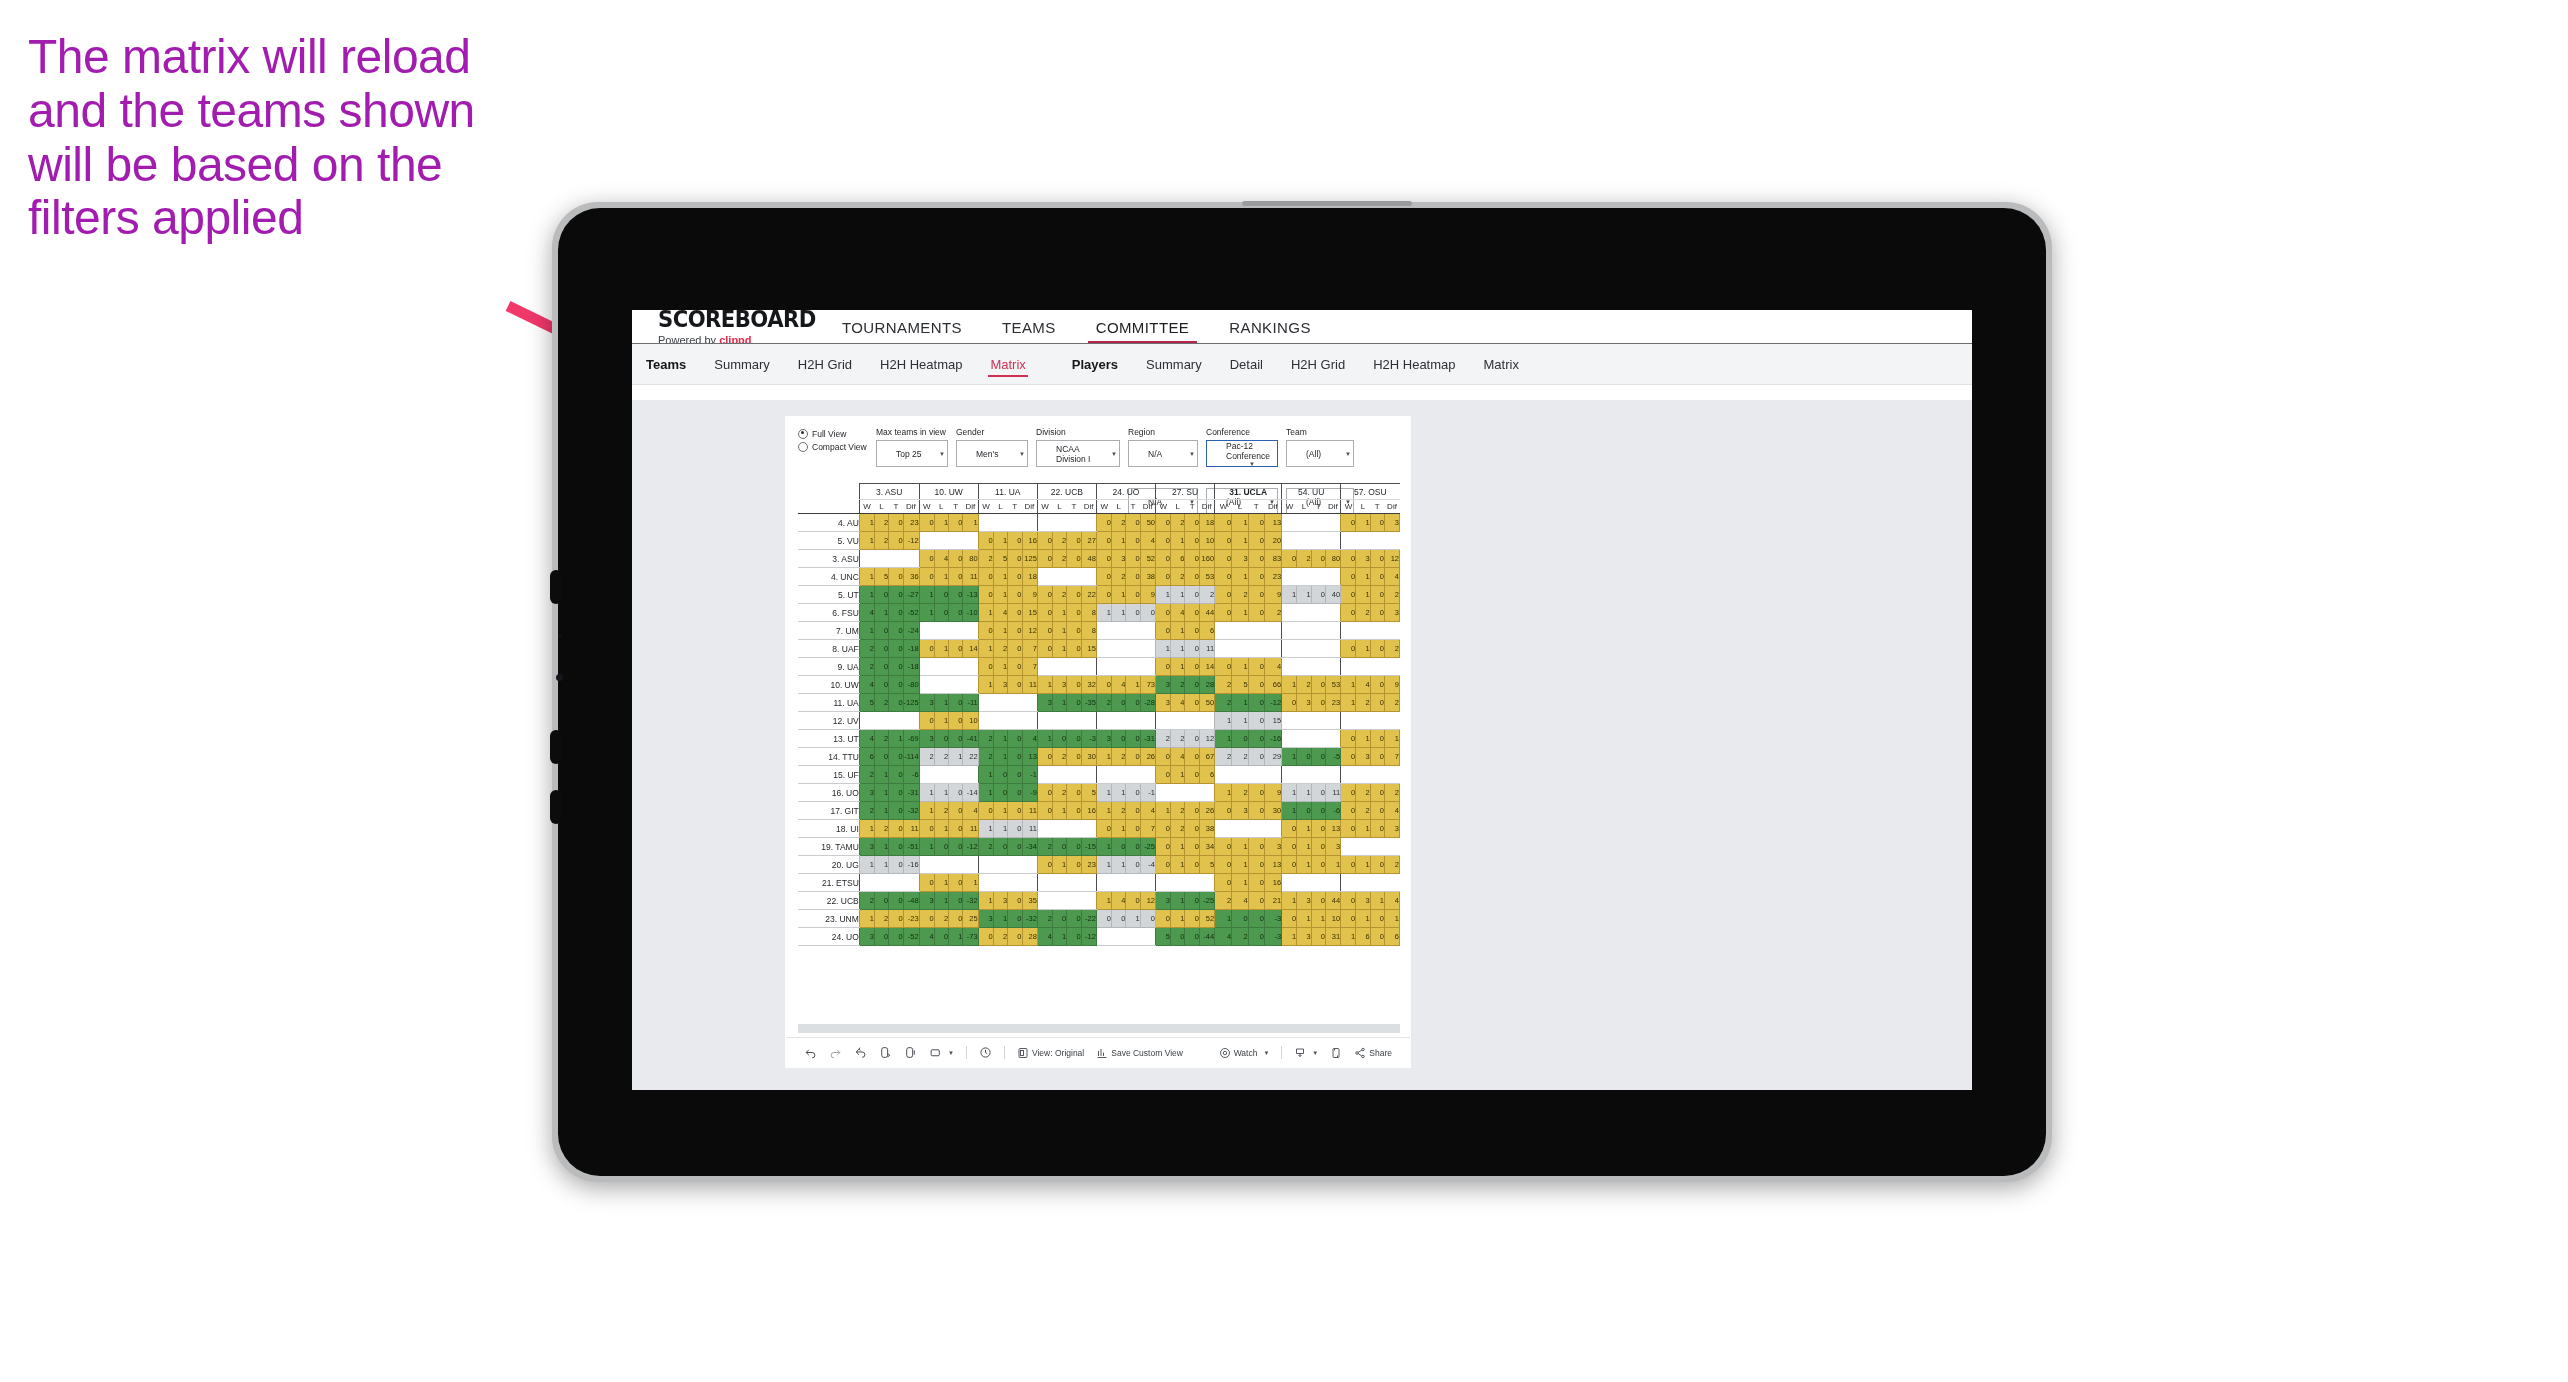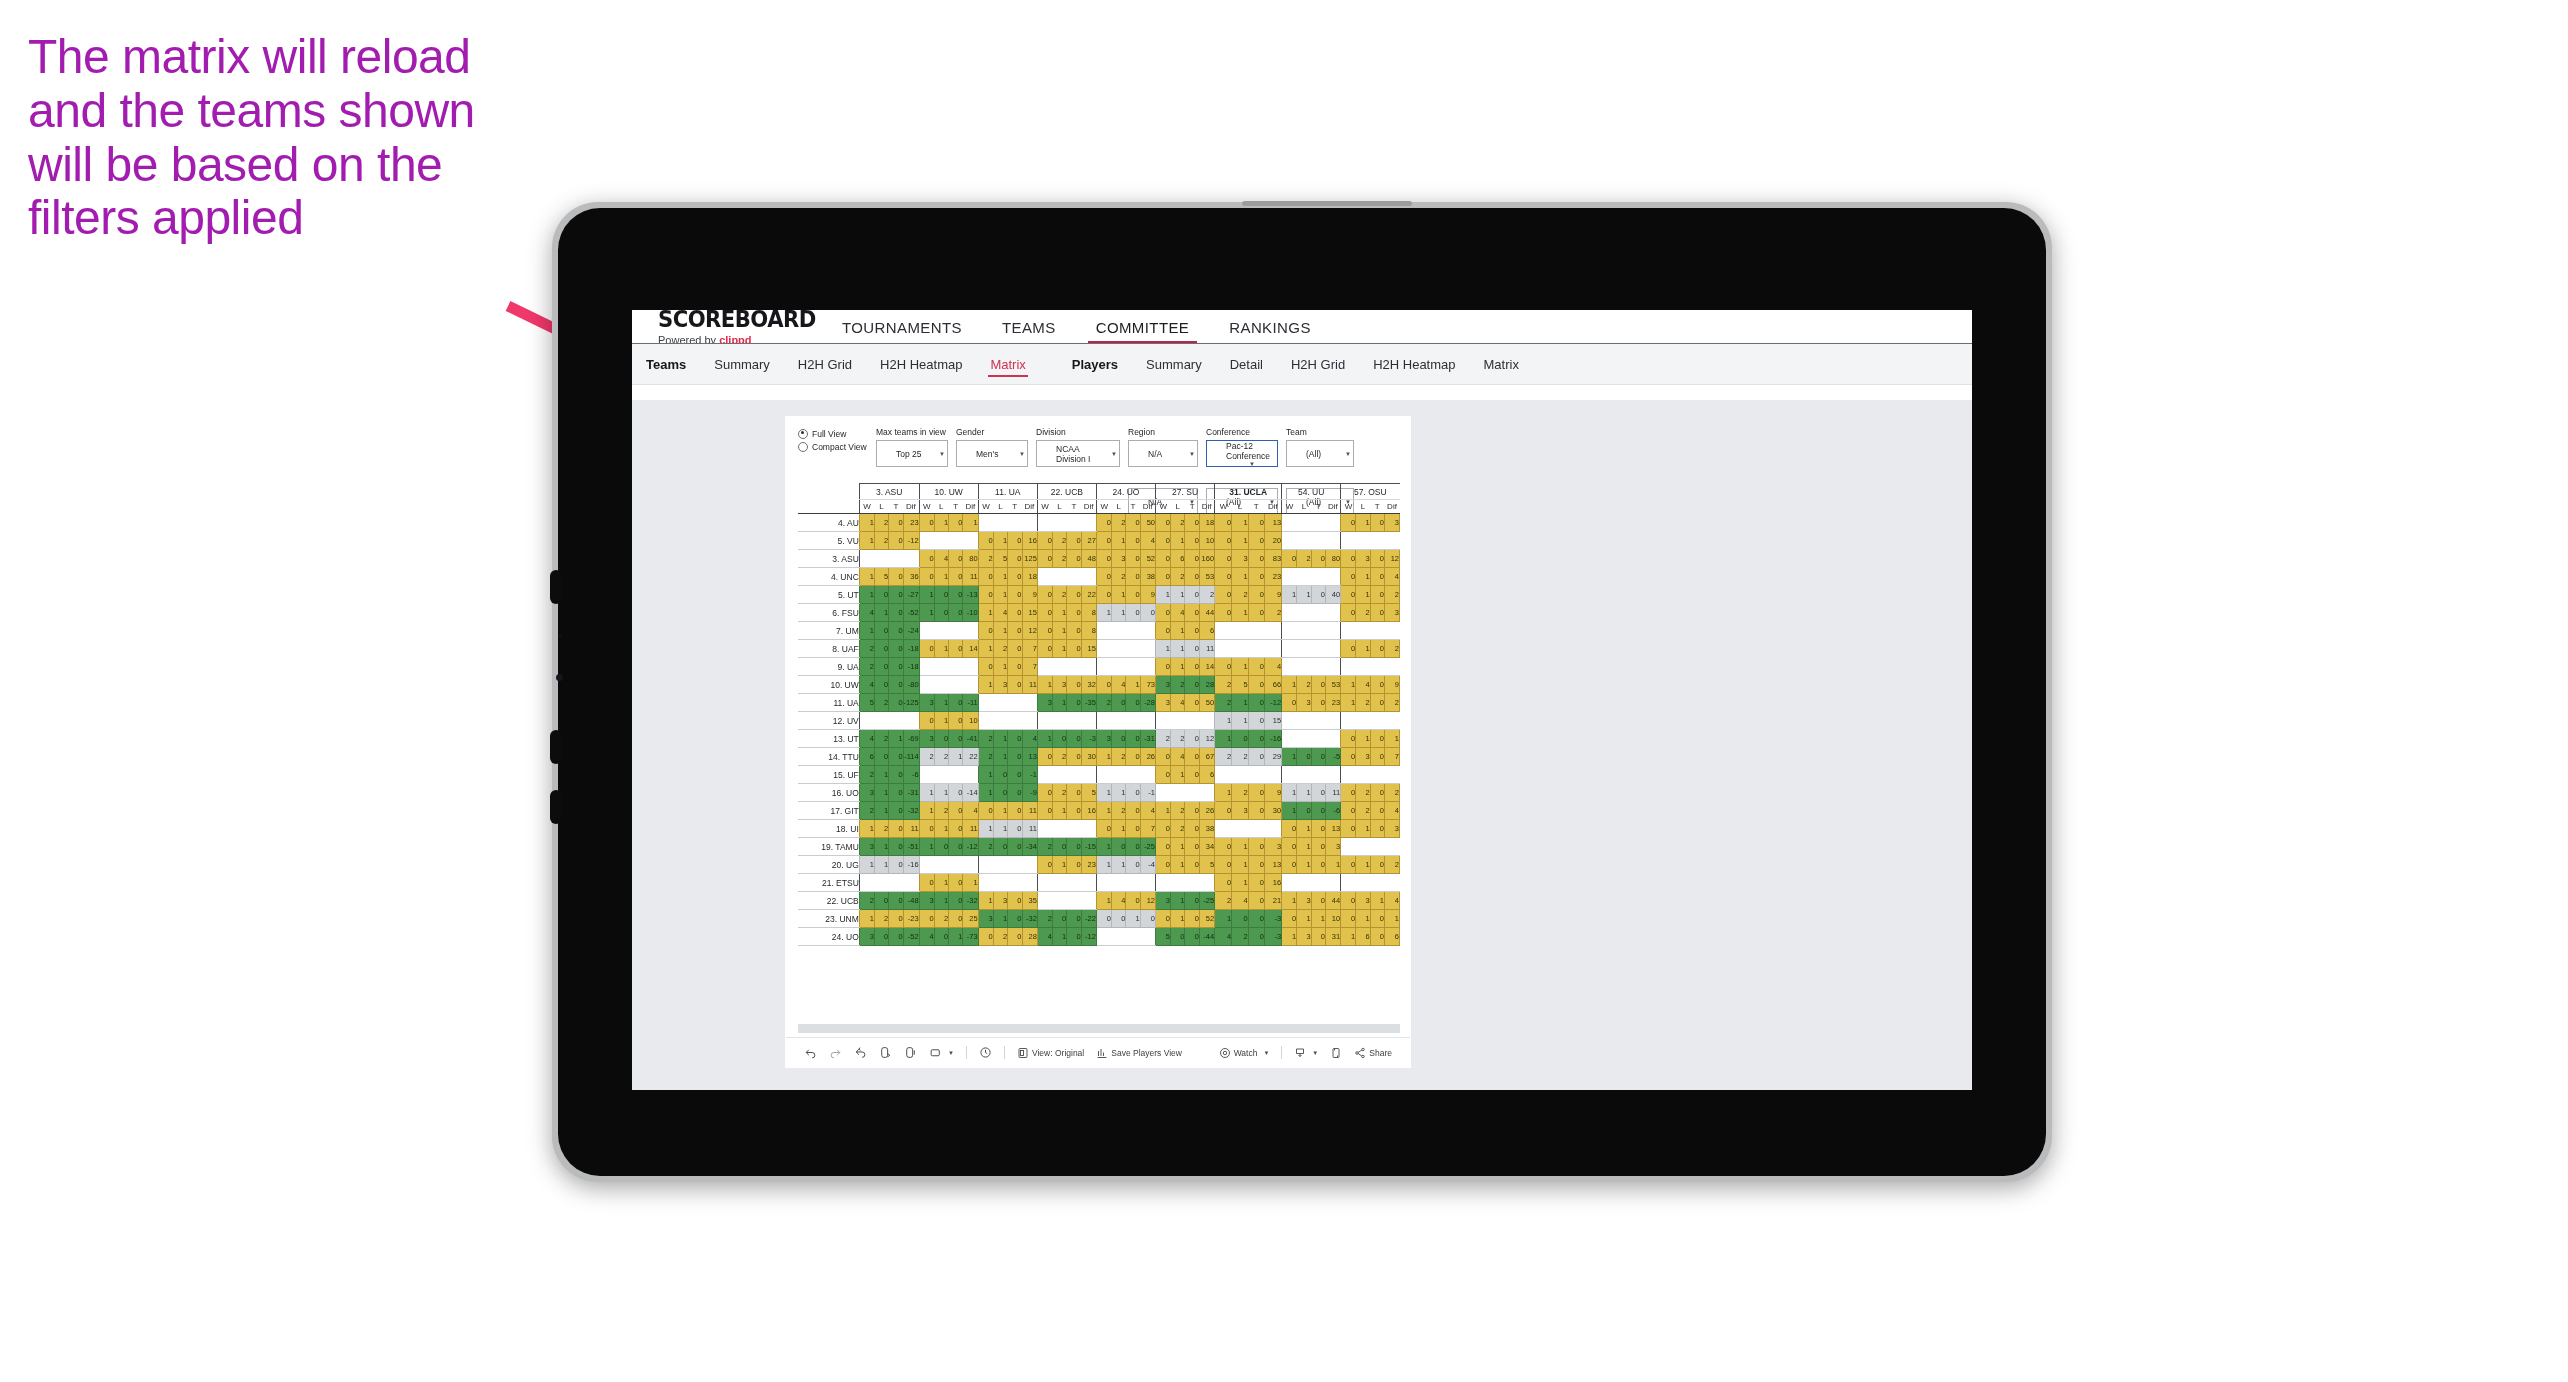--- a/index.html
+++ b/index.html
@@ -1273,21 +1273,21 @@
                 <rect x="4" y="3" width="16" height="18" rx="2"></rect>
                 <rect x="7" y="7" width="6" height="10"></rect>
               </svg>
             <span>View: Original</span>
           </div>
           <div class="tb">
             <svg width="12" height="12" viewBox="0 0 24 24" fill="none" stroke="#44484d" stroke-width="1.8">
                 <path d="M5 18 V8 M10 18 V4 M15 18 V11"></path>
                 <path d="M3 21 H21"></path>
               </svg>
-            <span>Save Players View</span>
+            <span>Save Custom View</span>
           </div>
           <div class="tb-spring"></div>
           <div class="tb">
             <svg width="12" height="12" viewBox="0 0 24 24" fill="none" stroke="#44484d" stroke-width="1.8">
                 <circle cx="12" cy="12" r="9"></circle>
                 <circle cx="12" cy="12" r="3.5"></circle>
               </svg>
             <span>Watch</span>
             <span class="caret">▼</span>
           </div>

